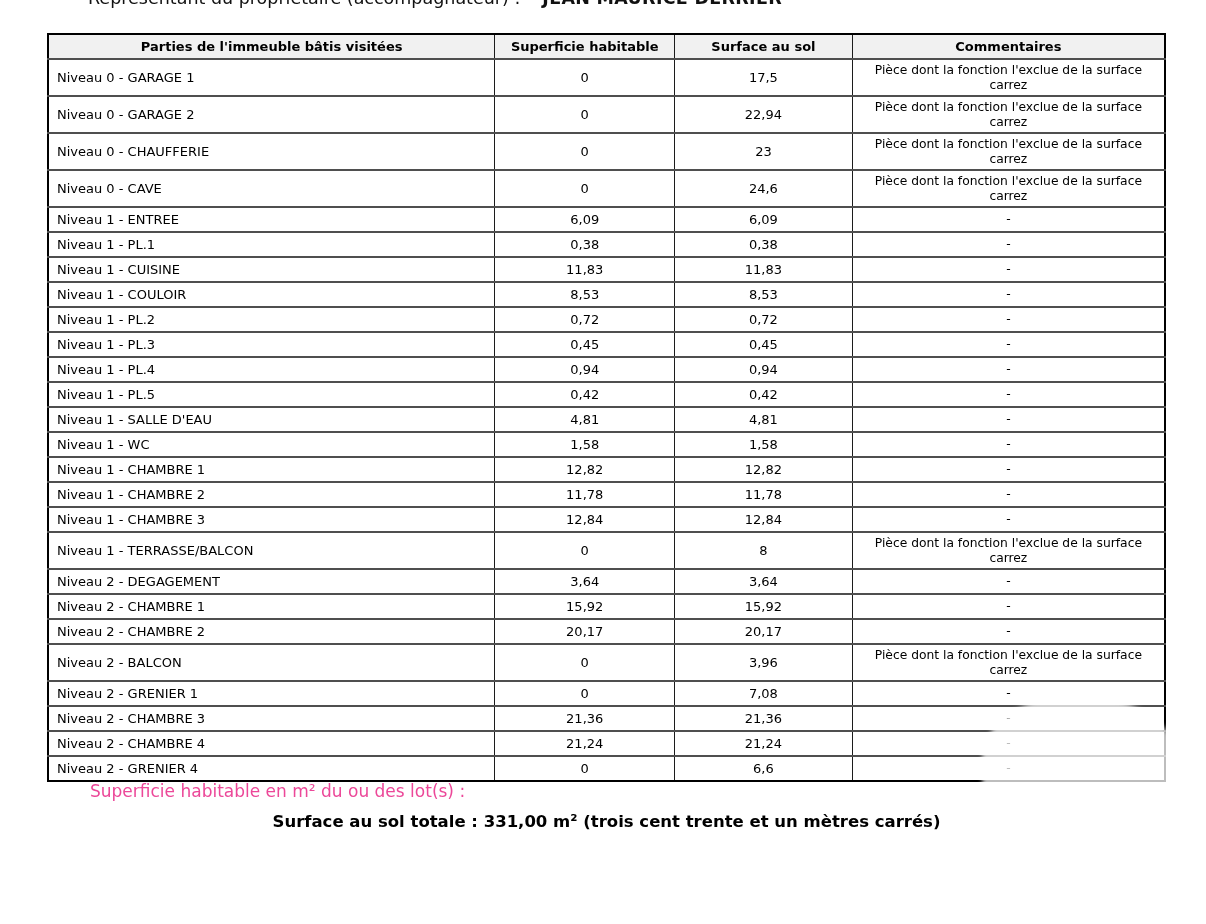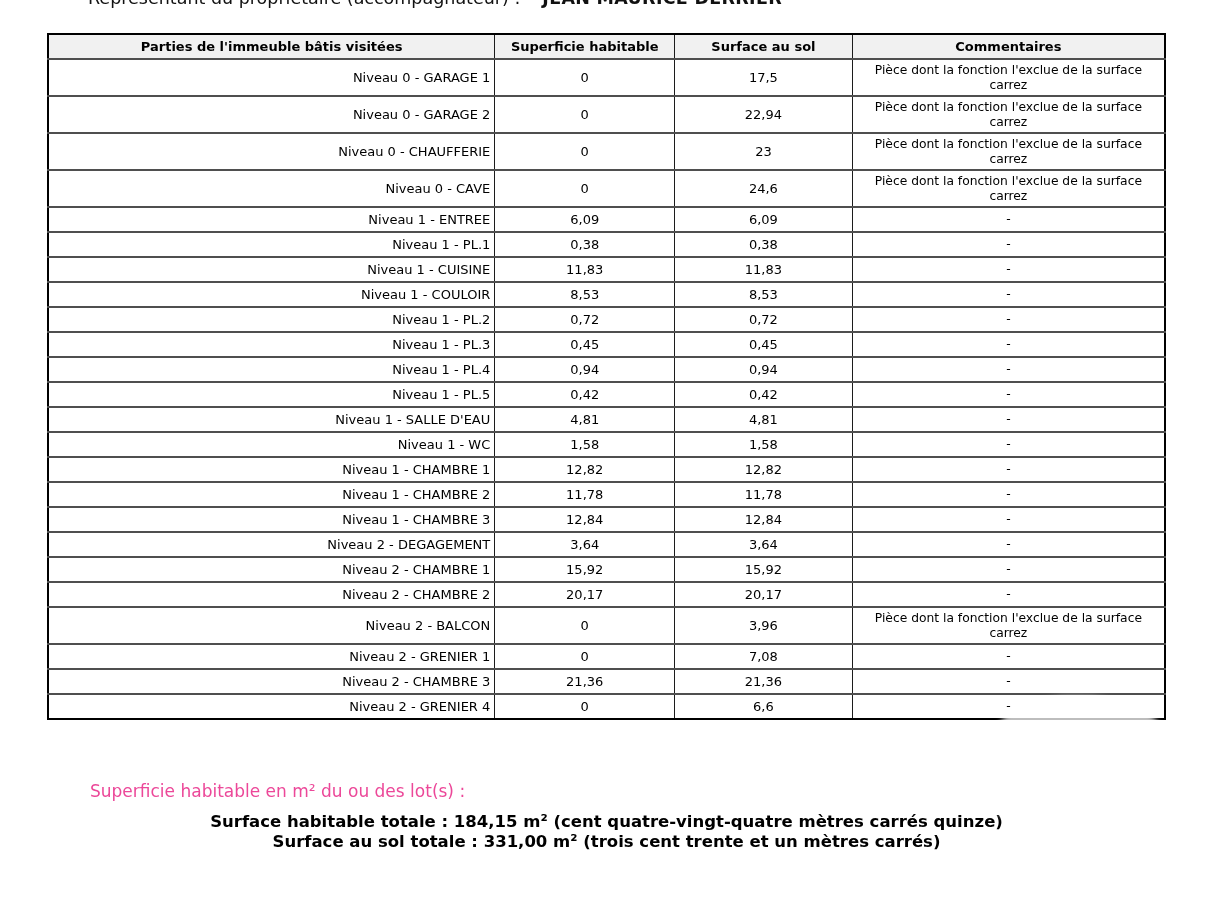--- a/index.html
+++ b/index.html
@@ -57,21 +57,21 @@
     text-align: center;
     padding: 4px 10px;
     height: 15px;
   }
   .doc-table td {
     text-align: center;
     padding: 2px 4px;
     height: 17px;
   }
   .doc-table td.cell-left {
-    text-align: right;
+    text-align: left;
     padding-left: 8px;
   }
   .doc-table td.cell-comment {
     font-size: 12.3px;
     line-height: 1.18;
     padding: 3px 6px;
   }
 
   
   .lot-line {
@@ -226,20 +226,26 @@
         <td>11,78</td>
         <td class="cell-comment">-</td>
       </tr>
       <tr>
         <td class="cell-left">Niveau 1 - CHAMBRE 3</td>
         <td>12,84</td>
         <td>12,84</td>
         <td class="cell-comment">-</td>
       </tr>
       <tr>
+        <td class="cell-left">Niveau 1 - TERRASSE/BALCON</td>
+        <td>0</td>
+        <td>8</td>
+        <td class="cell-comment">Pièce dont la fonction l'exclue de la surface carrez</td>
+      </tr>
+      <tr>
         <td class="cell-left">Niveau 2 - DEGAGEMENT</td>
         <td>3,64</td>
         <td>3,64</td>
         <td class="cell-comment">-</td>
       </tr>
       <tr>
         <td class="cell-left">Niveau 2 - CHAMBRE 1</td>
         <td>15,92</td>
         <td>15,92</td>
         <td class="cell-comment">-</td>
@@ -262,28 +268,33 @@
         <td>7,08</td>
         <td class="cell-comment">-</td>
       </tr>
       <tr>
         <td class="cell-left">Niveau 2 - CHAMBRE 3</td>
         <td>21,36</td>
         <td>21,36</td>
         <td class="cell-comment">-</td>
       </tr>
       <tr>
+        <td class="cell-left">Niveau 2 - CHAMBRE 4</td>
+        <td>21,24</td>
+        <td>21,24</td>
+        <td class="cell-comment">-</td>
+      </tr>
+      <tr>
         <td class="cell-left">Niveau 2 - GRENIER 4</td>
         <td>0</td>
         <td>6,6</td>
         <td class="cell-comment">-</td>
       </tr>
     </tbody>
 </table>
 
 <div class="lot-line">Superficie habitable en m² du ou des lot(s) :</div>
 
 <div class="totals">
-  <div>Surface habitable totale : 184,15 m² (cent quatre-vingt-quatre mètres carrés quinze)</div>
   <div>Surface au sol totale : 331,00 m² (trois cent trente et un mètres carrés)</div>
 </div>
 
 <div class="watermark"></div>
 
 </body></html>

